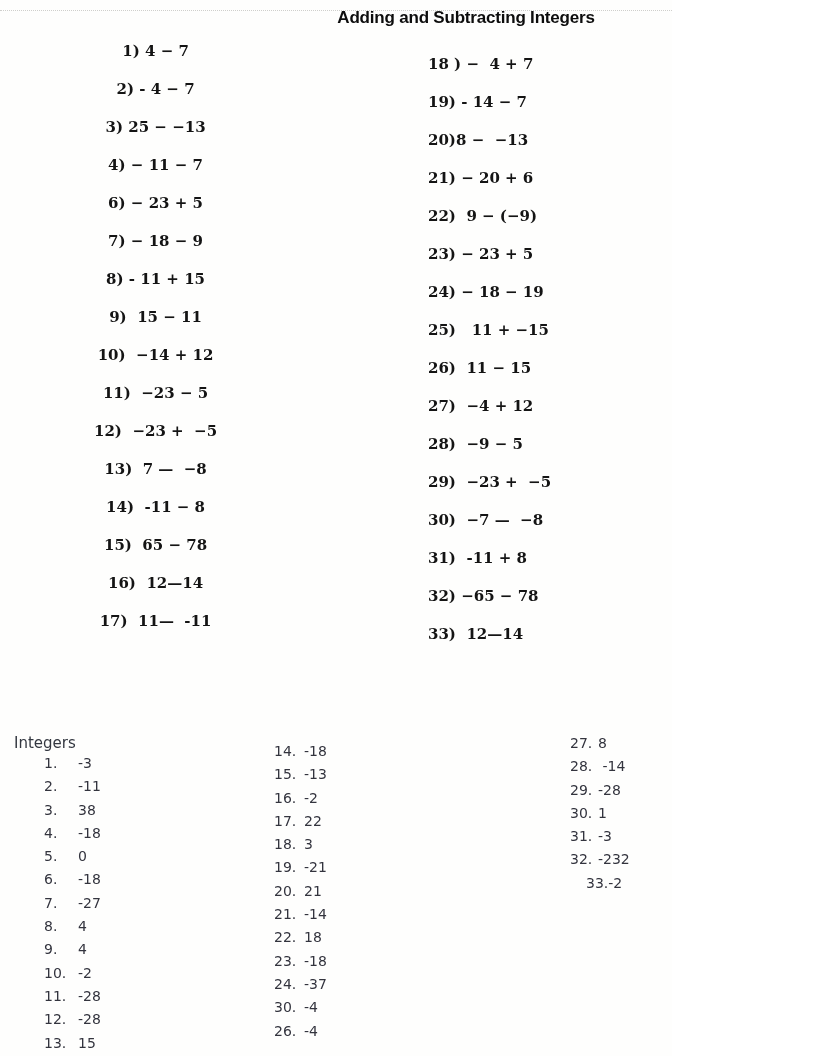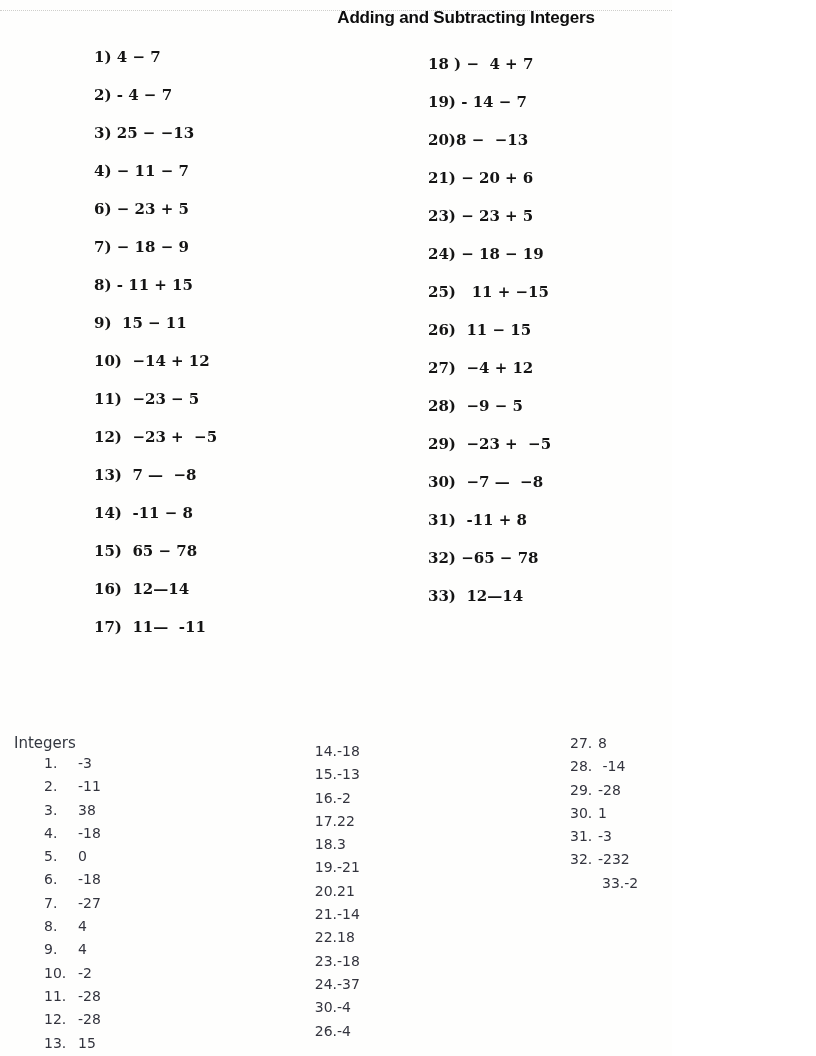--- a/index.html
+++ b/index.html
@@ -17,49 +17,49 @@
   }
   .title{
     position:absolute;top:8px;left:0;width:816px;
     text-align:center;
     transform:translateX(58px);
     font-family:"Liberation Sans",sans-serif;
     font-weight:bold;font-size:17px;color:#0d0d0d;
     letter-spacing:-0.2px;
   }
   .pcol{position:absolute;}
-  .pcol-left{top:38px;left:94px;}
+  .pcol-left{top:32px;left:94px;text-align:center;}
   .pcol-right{top:45px;left:428px;}
   .prow{
     height:38px;line-height:38px;
     font-family:"DejaVu Serif","Liberation Serif",serif;
     font-weight:bold;font-size:15px;color:#141414;
     white-space:pre;
   }
   .answers-heading{
     position:absolute;top:734px;left:14px;
     font-family:"DejaVu Sans","Liberation Sans",sans-serif;
     font-size:15px;color:#333740;
   }
   .acol{position:absolute;}
   .acol-1{top:752px;left:44px;}
-  .acol-2{top:740px;left:307px;text-align:right;}
+  .acol-2{top:740px;left:274px;}
   .acol-3{top:732px;left:570px;}
   .arow{
     display:flex;height:23.3px;line-height:23.3px;
     font-family:"DejaVu Sans","Liberation Sans",sans-serif;
     font-size:14px;color:#33343e;
     white-space:pre;
   }
   .anum{flex:0 0 auto;}
   .acol-1 .anum{width:34px;}
   .acol-2 .anum{width:30px;}
   .acol-3 .anum{width:28px;}
   .aval{flex:0 0 auto;}
-  .arow-last{margin-left:32px;}
+  .arow-last{margin-left:16px;}
 </style>
 </head>
 <body>
 
 <div class="page">
 
   <div class="dotline"></div>
 
   <div class="title">Adding and Subtracting Integers</div>
 
@@ -80,20 +80,21 @@
     <div class="prow">15)  65 − 78</div>
     <div class="prow">16)  12—14</div>
     <div class="prow">17)  11—  -11</div>
   </div>
 
   <div class="pcol pcol-right">
     <div class="prow">18 ) −  4 + 7</div>
     <div class="prow">19) - 14 − 7</div>
     <div class="prow">20)8 −  −13</div>
     <div class="prow">21) − 20 + 6</div>
+    <div class="prow">22)  9 − (−9)</div>
     <div class="prow">23) − 23 + 5</div>
     <div class="prow">24) − 18 − 19</div>
     <div class="prow">25)   11 + −15</div>
     <div class="prow">26)  11 − 15</div>
     <div class="prow">27)  −4 + 12</div>
     <div class="prow">28)  −9 − 5</div>
     <div class="prow">29)  −23 +  −5</div>
     <div class="prow">30)  −7 —  −8</div>
     <div class="prow">31)  -11 + 8</div>
     <div class="prow">32) −65 − 78</div>

